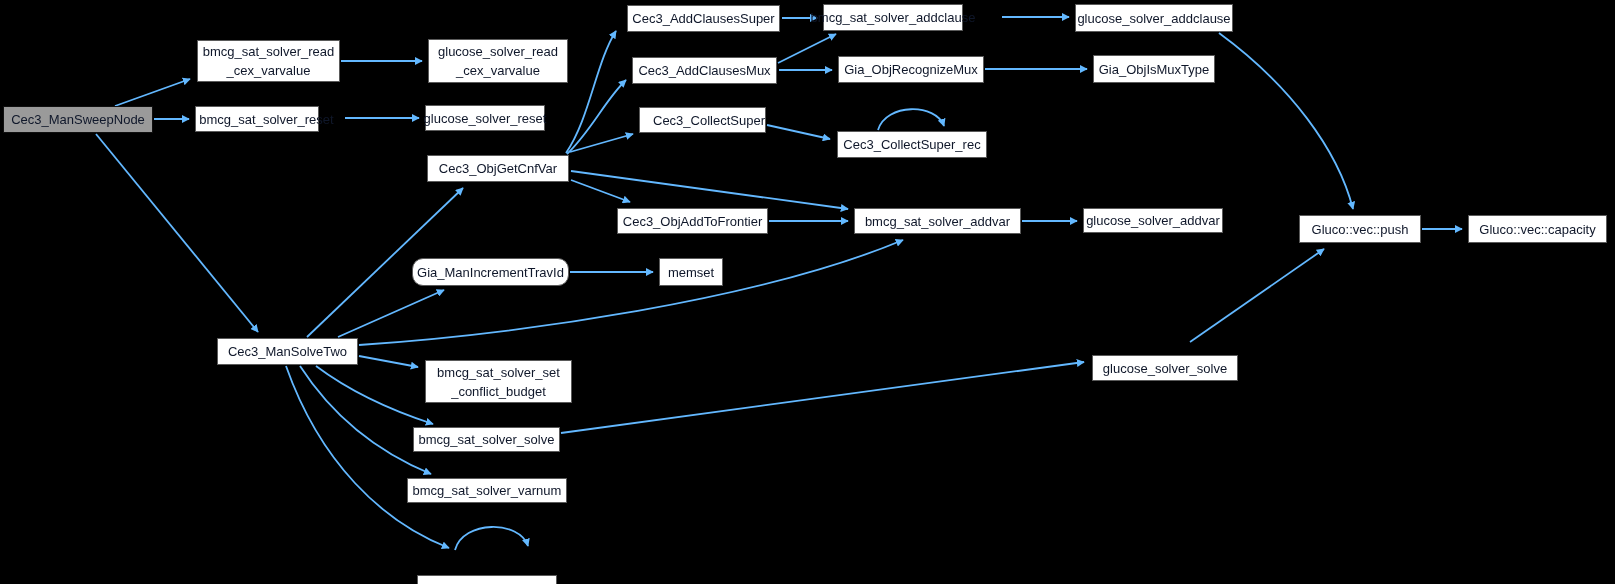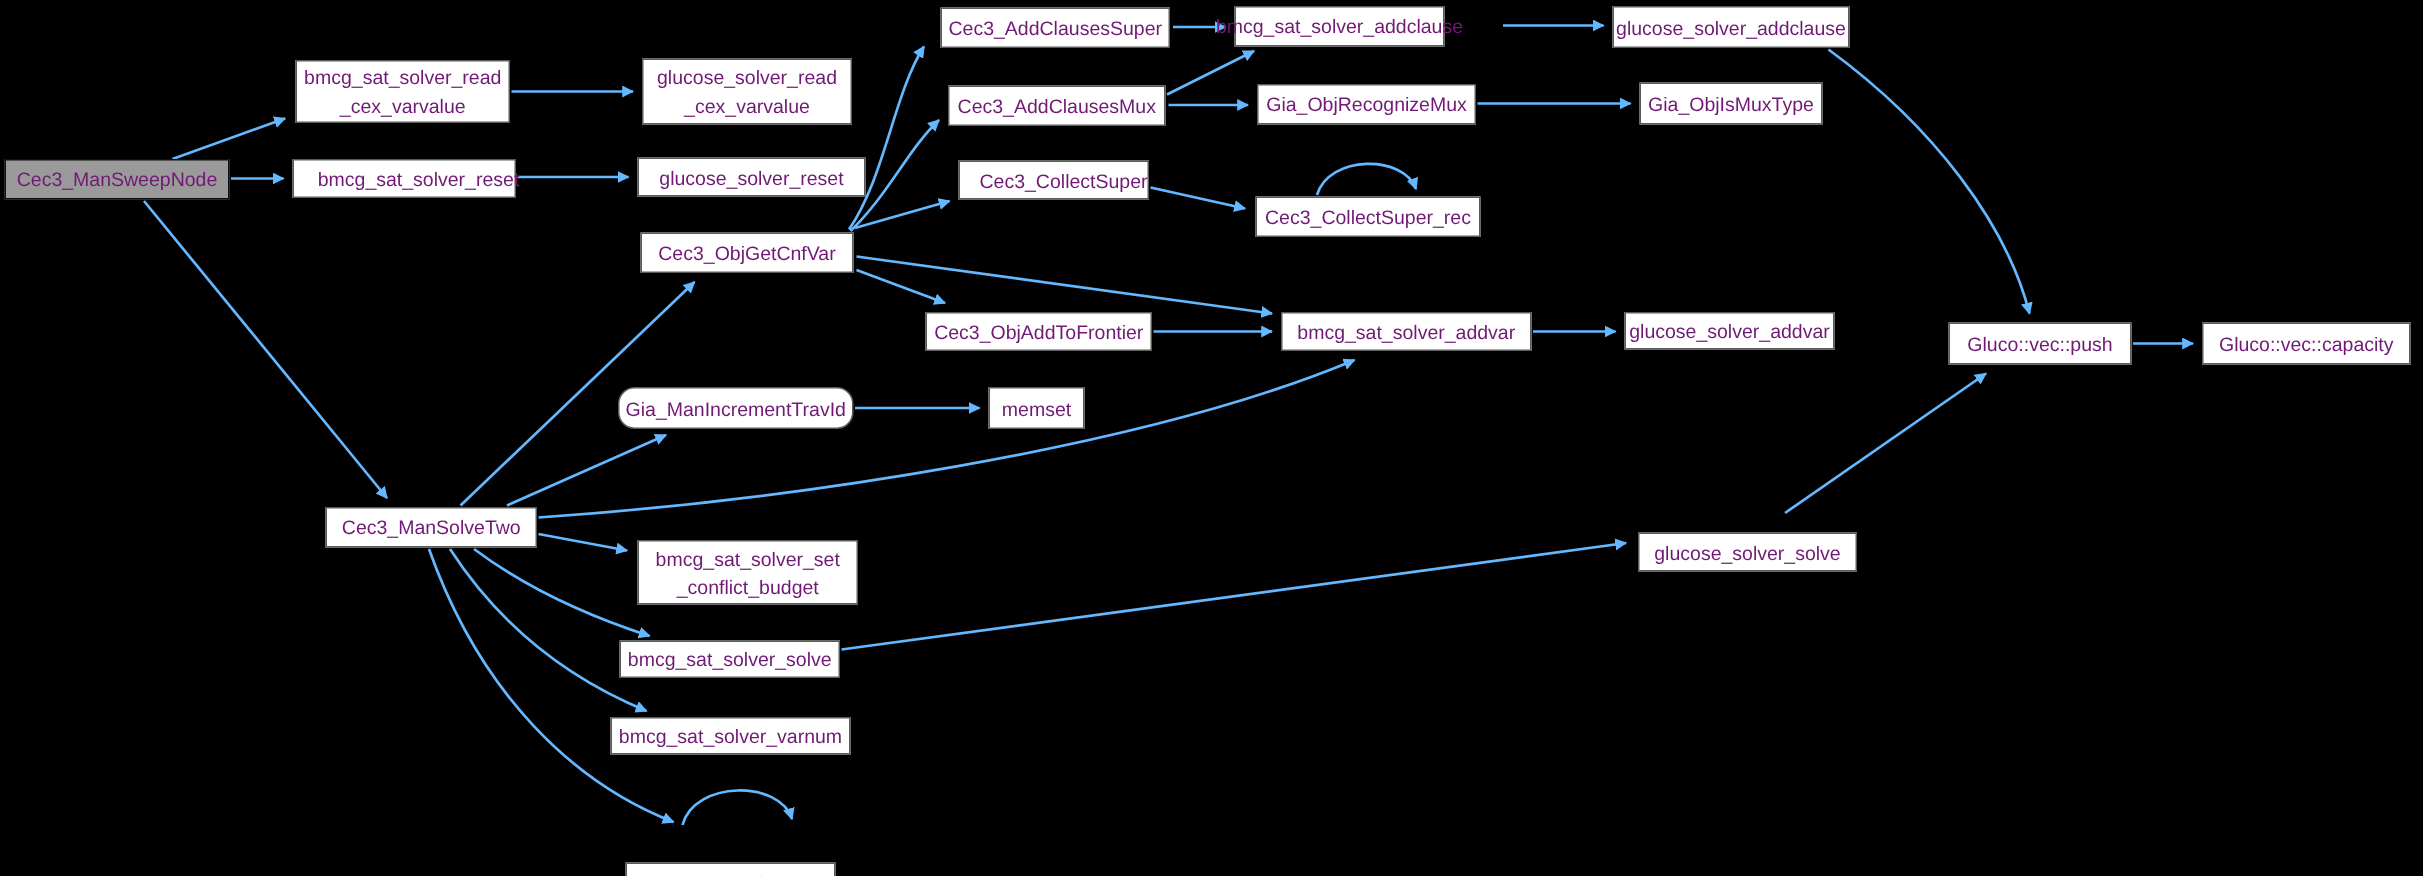--- a/index.html
+++ b/index.html
@@ -10,21 +10,21 @@
     font-family:"Liberation Sans", sans-serif;
     overflow:hidden;
   }
   #edge-layer{position:absolute;left:0;top:0;width:1615px;height:584px;}
   .edge{fill:none;stroke:#63b8ff;stroke-width:1.8px;}
   .node{
     position:absolute;
     box-sizing:border-box;
     background:#ffffff;
     border:1.5px solid #5a5a5a;
-    color:#701a75;
+    color:#0f172a;
     display:flex;
     align-items:center;
     justify-content:center;
     text-align:center;
     font-size:13px;
     line-height:19px;
     white-space:pre-line;
     cursor:pointer;
   }
   .node.highlight{
@@ -77,22 +77,22 @@
         <path d="M1422,229 L1462,229" class="edge" marker-end="url(#arrowhead)"></path>
         <path d="M570,272 L653,272" class="edge" marker-end="url(#arrowhead)"></path>
       </g>
   </svg>
   <div id="nodes">
       <div class="node highlight" style="left: 3px; top: 106px; width: 150px; height: 27px;">Cec3_ManSweepNode</div>
       <div class="node" style="left: 197px; top: 40px; width: 143px; height: 42px;">bmcg_sat_solver_read
 _cex_varvalue</div>
       <div class="node" style="left: 428px; top: 39px; width: 140px; height: 44px;">glucose_solver_read
 _cex_varvalue</div>
-      <div class="node" style="left: 195px; top: 106px; width: 149px; height: 26px; padding-left: 19px;">bmcg_sat_solver_reset</div>
-      <div class="node" style="left: 425px; top: 105px; width: 152px; height: 26px;">glucose_solver_reset</div>
+      <div class="node" style="left: 195px; top: 106px; width: 124px; height: 26px; padding-left: 19px;">bmcg_sat_solver_reset</div>
+      <div class="node" style="left: 425px; top: 105px; width: 120px; height: 26px;">glucose_solver_reset</div>
       <div class="node" style="left: 427px; top: 155px; width: 142px; height: 27px; text-align: right;">Cec3_ObjGetCnfVar</div>
       <div class="node" style="left: 627px; top: 5px; width: 153px; height: 27px;">Cec3_AddClausesSuper</div>
       <div class="node" style="left: 632px; top: 57px; width: 145px; height: 27px;">Cec3_AddClausesMux</div>
       <div class="node" style="left: 639px; top: 107px; width: 127px; height: 26px; padding-left: 13px;">Cec3_CollectSuper</div>
       <div class="node" style="left: 837px; top: 131px; width: 150px; height: 27px;">Cec3_CollectSuper_rec</div>
       <div class="node" style="left: 823px; top: 4px; width: 140px; height: 27px;">bmcg_sat_solver_addclause</div>
       <div class="node" style="left: 838px; top: 56px; width: 146px; height: 27px;">Gia_ObjRecognizeMux</div>
       <div class="node" style="left: 1075px; top: 4px; width: 158px; height: 28px;">glucose_solver_addclause</div>
       <div class="node" style="left: 1093px; top: 55px; width: 122px; height: 28px;">Gia_ObjIsMuxType</div>
       <div class="node" style="left: 617px; top: 208px; width: 151px; height: 26px;">Cec3_ObjAddToFrontier</div>

